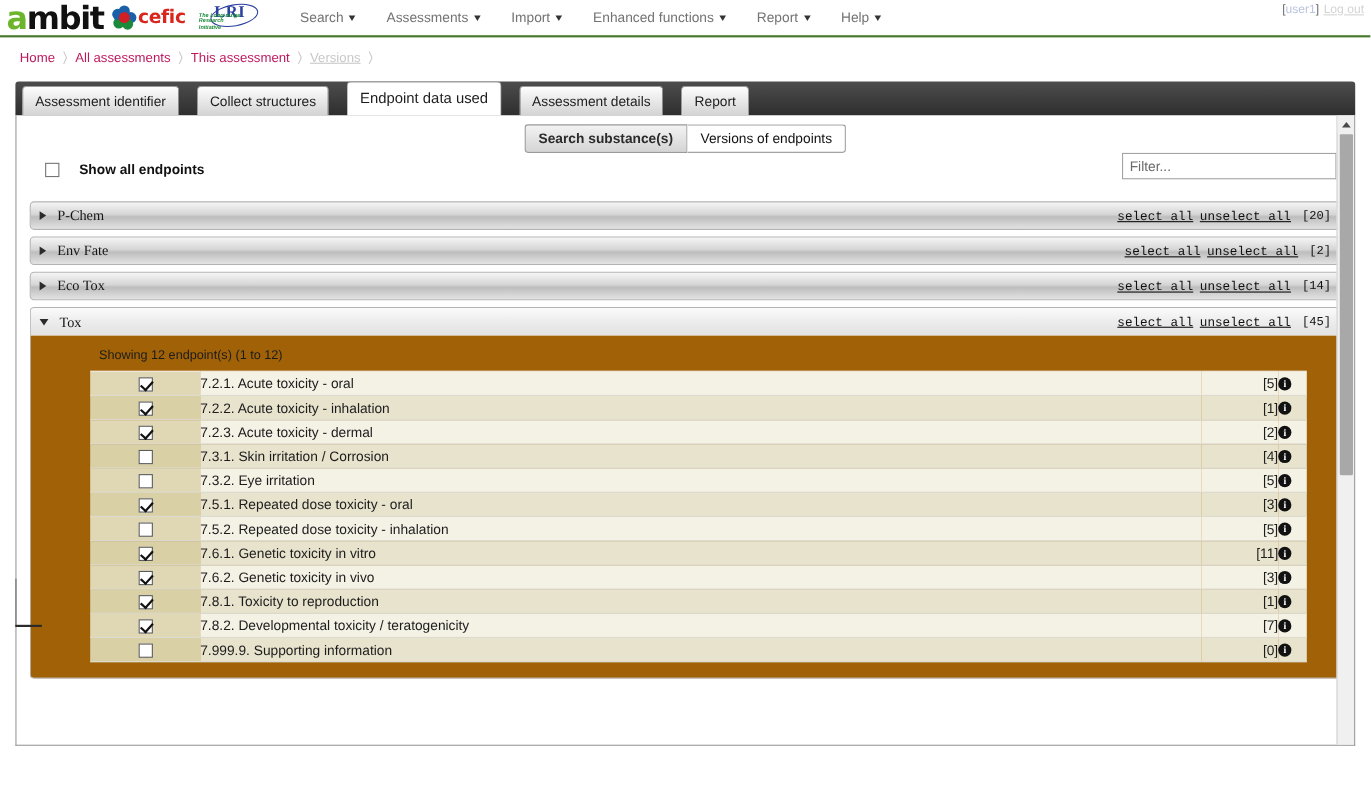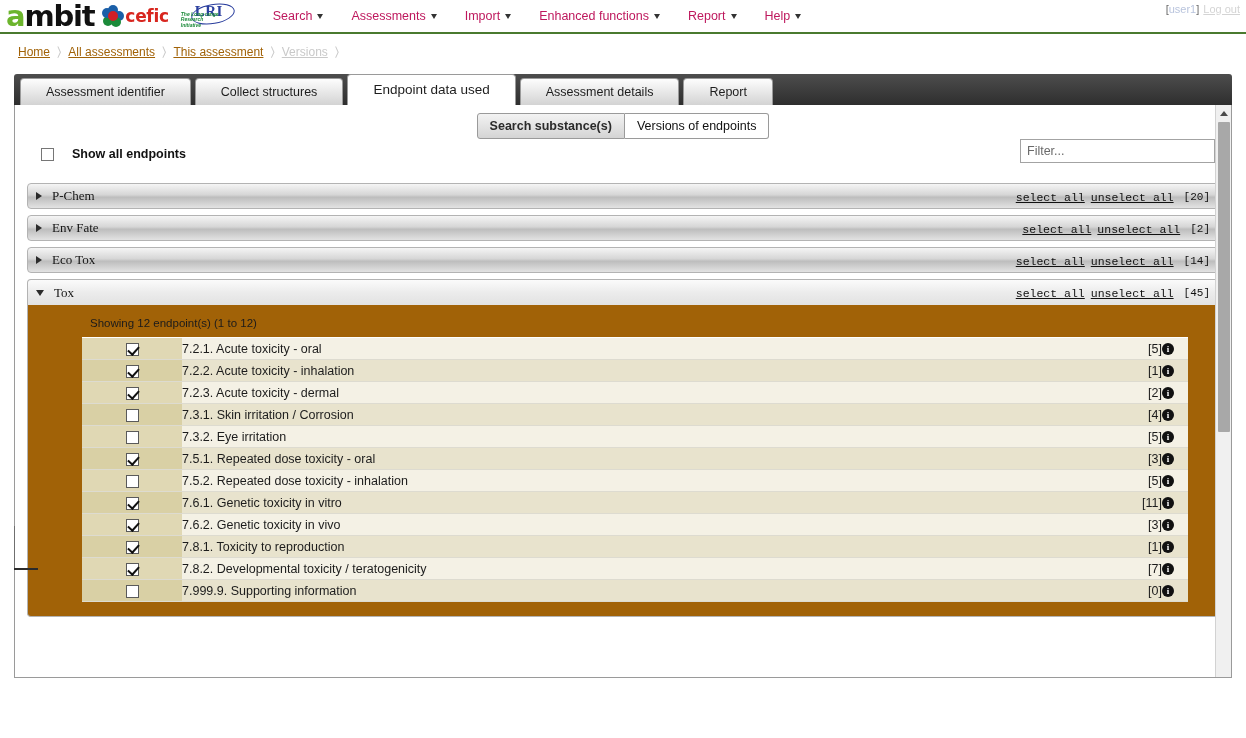--- a/index.html
+++ b/index.html
@@ -70,21 +70,21 @@
   .lri-ellipse {
     position: absolute; left: 10px; top: 1px;
     width: 44px; height: 20px;
     border: 1.4px solid #2b3f9e;
     border-radius: 50%;
     transform: rotate(-10deg);
   }
 
   .mainnav { display: flex; align-items: center; margin-left: 22px; }
   .navitem {
-    font-size: 12.5px; color: #be185d;
+    font-size: 12.5px; color: #737373;
     padding: 4px 14px;
     cursor: pointer;
     white-space: nowrap;
   }
   .caret-dn {
     display:inline-block; margin-left: 5px;
     border-left: 3.5px solid transparent;
     border-right: 3.5px solid transparent;
     border-top: 5px solid #333;
     vertical-align: middle;
@@ -97,46 +97,46 @@
   .userbox .uname { color:#b9c4dd; }
   .userbox .ubrk  { color:#6a6a6a; }
   .userbox .logout { color:#d4d4d4; text-decoration: underline; margin-left:4px;}
 
   
   .breadcrumb {
     padding: 10px 0 8px 18px;
     font-size: 12px;
     display: flex; align-items: center;
   }
-  .crumb { color:#a16207; text-decoration: underline; }
+  .crumb { color:#be185d; }
   .crumb.dim { color:#c9c9c9; text-decoration: underline; }
   .crumb-sep { color:#c9c9c9; margin: 0 7px; font-size: 13px;}
 
   
   .tabstrip {
     position: relative;
     margin: 6px 14px 0 14px;
     height: 31px;
     background: linear-gradient(#4d4d4d, #2e2e2e);
     border-radius: 3px 3px 0 0;
     display: flex;
     align-items: flex-end;
     padding-left: 6px;
   }
   .tab {
     height: 27px;
     line-height: 26px;
-    padding: 0 25px;
+    padding: 0 11px;
     font-size: 12.5px;
     color: #1d1d1d;
     background: linear-gradient(#fdfdfd, #d3d3d3);
     border: 1px solid #9a9a9a;
     border-bottom: none;
     border-radius: 4px 4px 0 0;
-    margin-right: 4px;
+    margin-right: 16px;
     cursor: pointer;
     white-space: nowrap;
   }
   .tab.active {
     background: #ffffff;
     height: 31px;
     line-height: 30px;
     font-size: 13.5px;
     border-color: #9a9a9a;
   }

